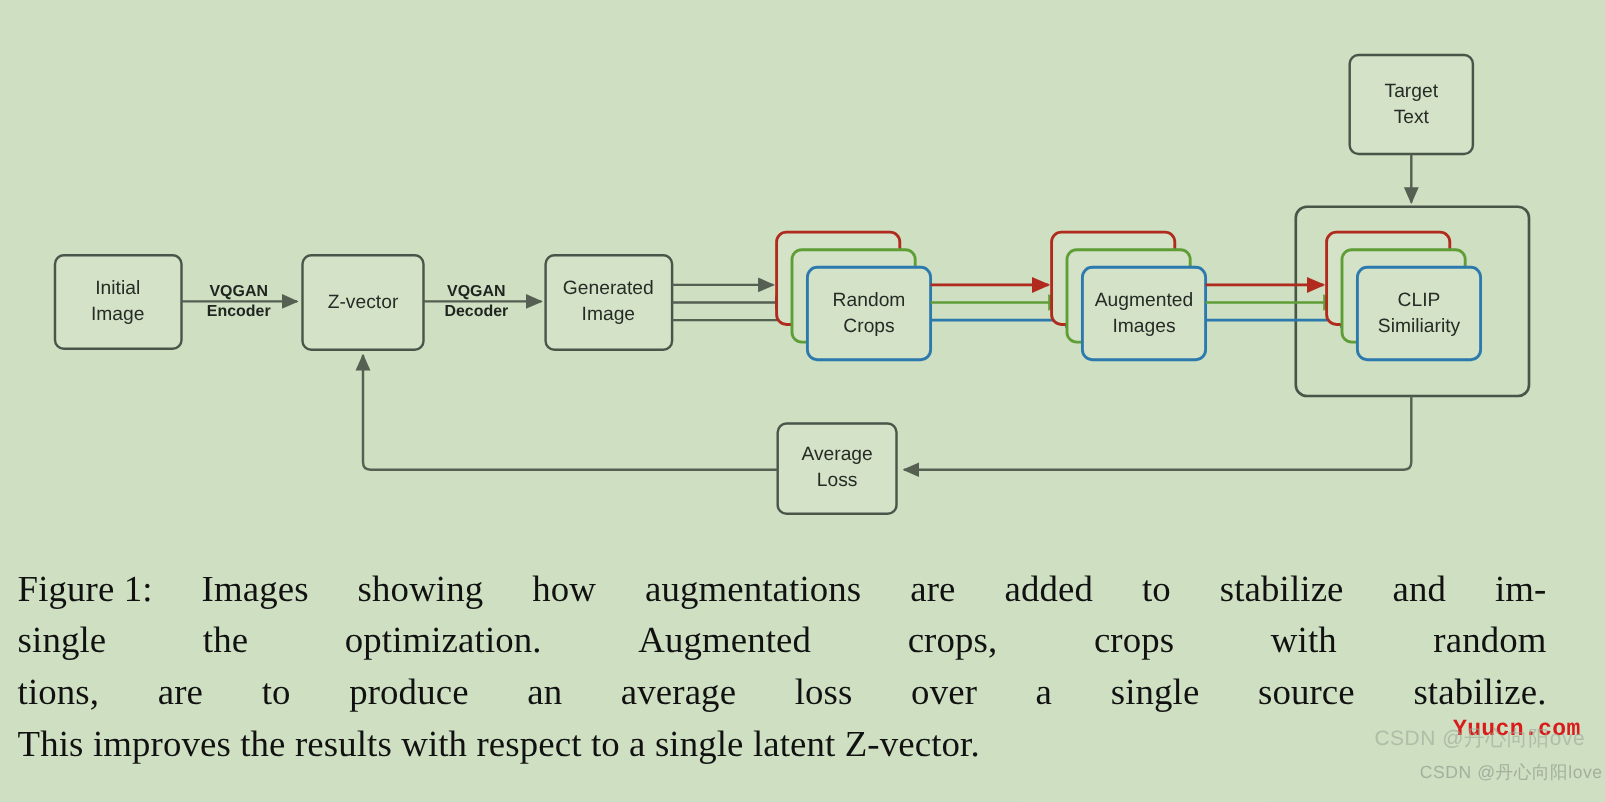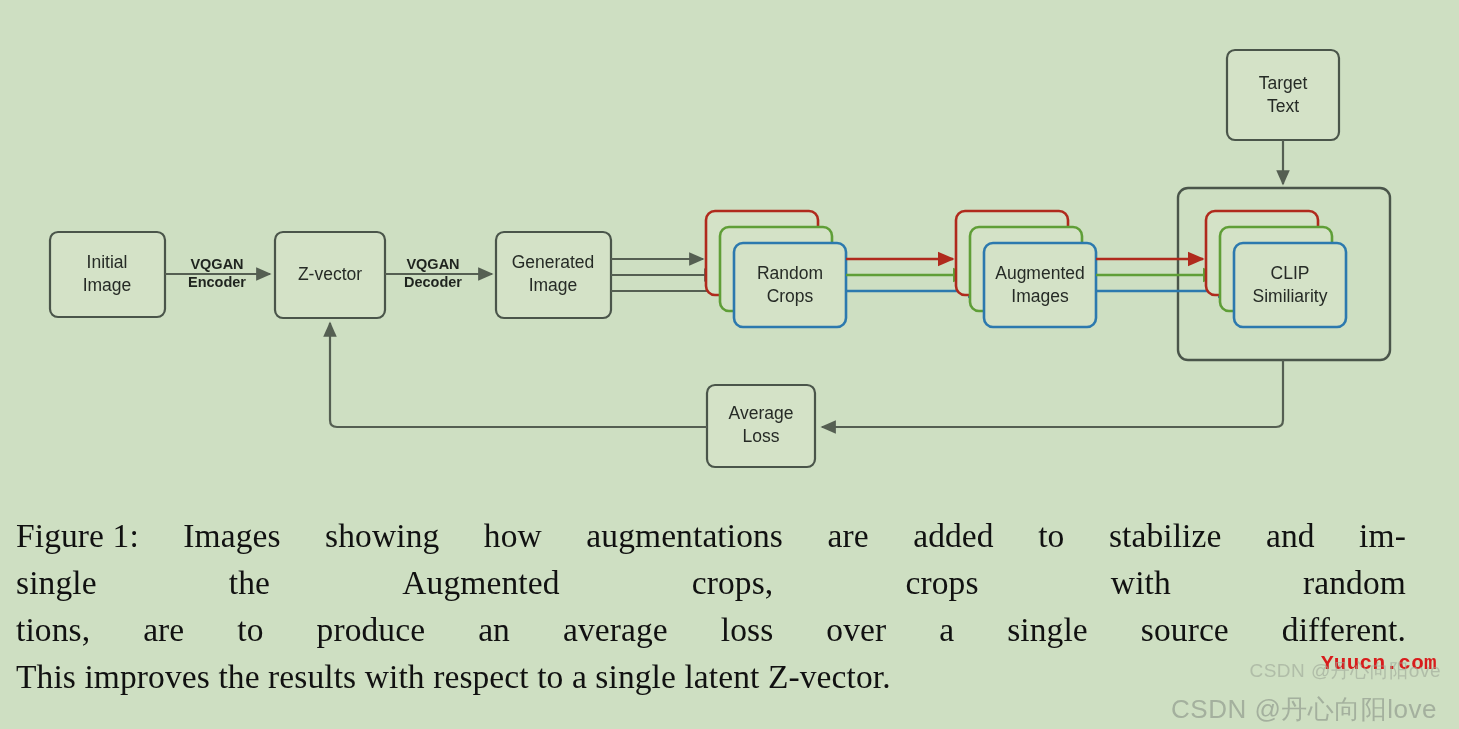--- a/index.html
+++ b/index.html
@@ -111,24 +111,24 @@
     right: 22px;
     top: 652px;
     font-family: Liberation Mono, monospace;
     font-weight: bold;
     font-size: 21px;
     color: #d81c1c;
     letter-spacing: 0.3px;
   }
   .wm-csdn {
     position: absolute;
-    right: 22px;
+    right: 2px;
     top: 692px;
     font-family: "Liberation Sans", sans-serif;
-    font-size: 26px;
+    font-size: 16px;
     color: rgba(150,160,145,0.75);
     letter-spacing: 0.5px;
     white-space: nowrap;
   }
   .wm-csdn-2 {
     position: absolute;
     right: 18px;
     top: 658px;
     font-family: "Liberation Sans", sans-serif;
     font-size: 19px;
@@ -234,39 +234,40 @@
       <span>are</span>
       <span>added</span>
       <span>to</span>
       <span>stabilize</span>
       <span>and</span>
       <span>im-</span>
     </span>
     <span class="cap-line justified">
       <span>single</span>
       <span>the</span>
+      <span>optimization.</span>
       <span>Augmented</span>
       <span>crops,</span>
       <span>crops</span>
       <span>with</span>
       <span>random</span>
     </span>
     <span class="cap-line justified">
       <span>tions,</span>
       <span>are</span>
       <span>to</span>
       <span>produce</span>
       <span>an</span>
       <span>average</span>
       <span>loss</span>
       <span>over</span>
       <span>a</span>
       <span>single</span>
       <span>source</span>
-      <span>different.</span>
+      <span>stabilize.</span>
     </span>
     <span class="cap-line">This improves the results with respect to a single latent Z-vector.</span>
   </div>
 
   <div class="wm-yuucn">Yuucn.com</div>
   <div class="wm-csdn">CSDN @丹心向阳love</div>
   <div class="wm-csdn-2">CSDN @丹心向阳ove</div>
 
 </div>
 

